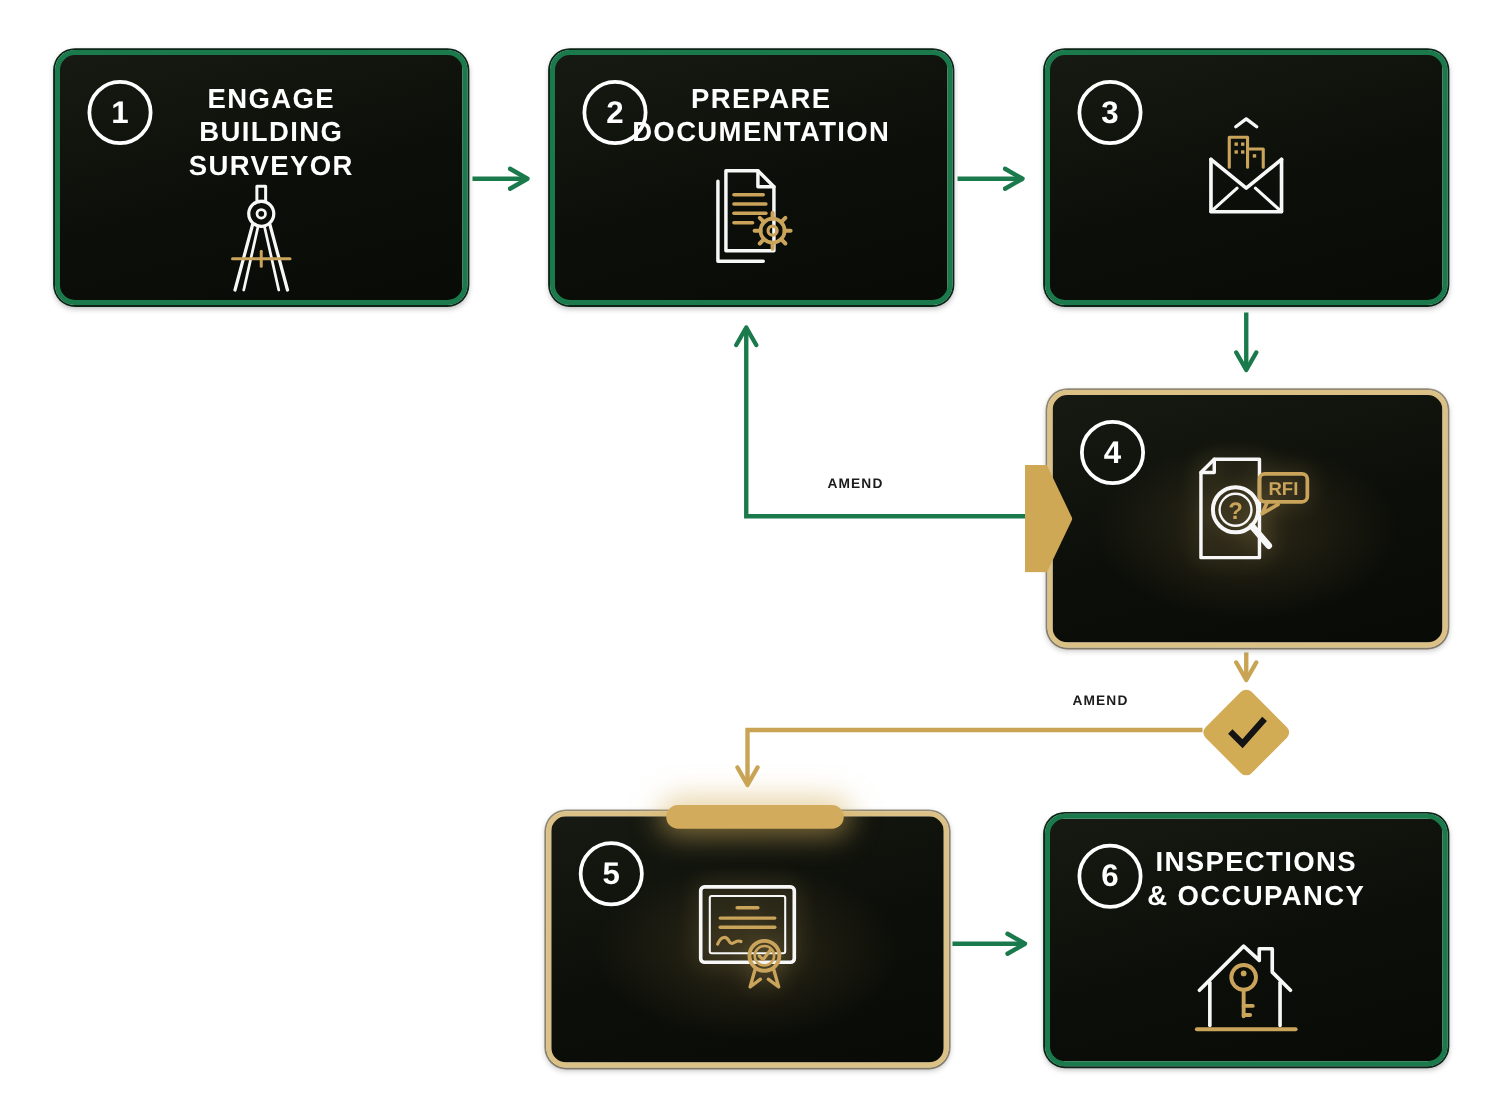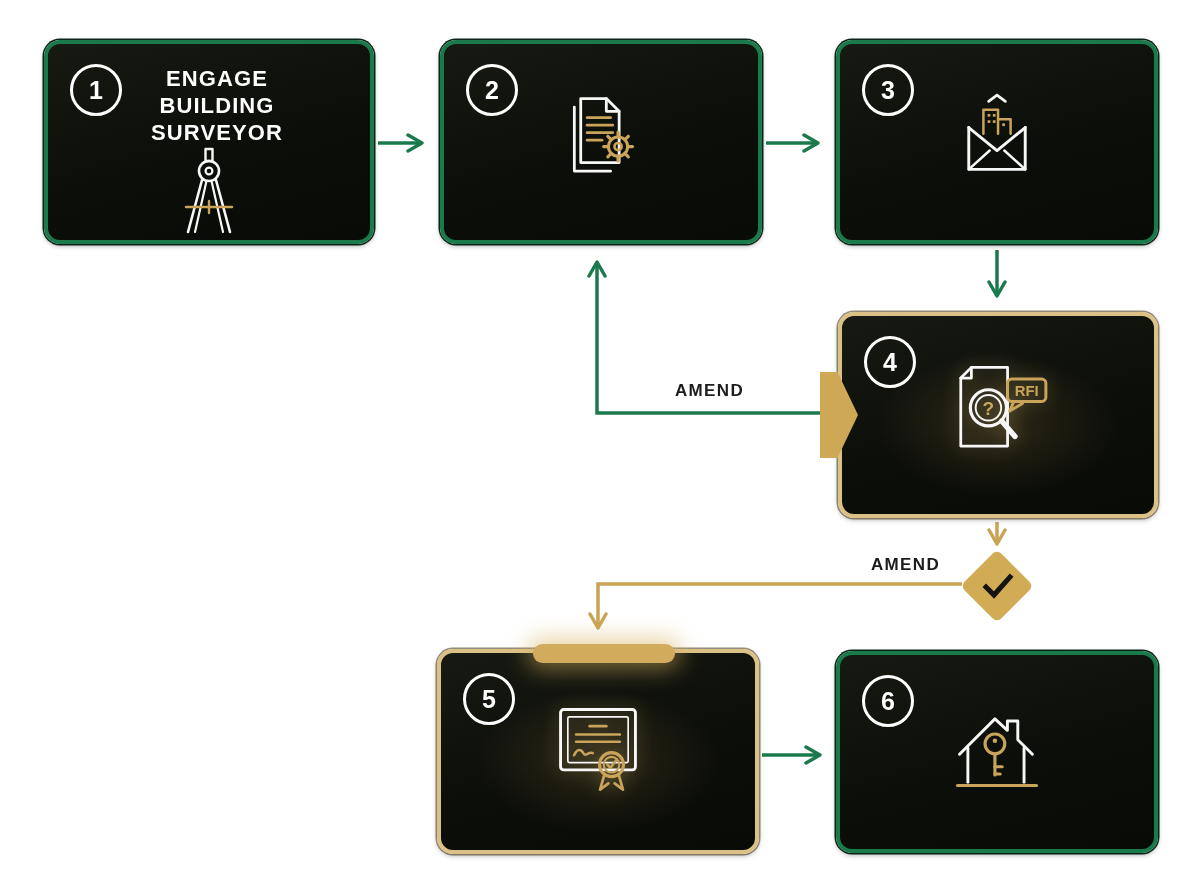--- a/index.html
+++ b/index.html
@@ -38,22 +38,22 @@
            display:flex;align-items:center;justify-content:center;}
   .diamond svg{transform:rotate(-45deg);}
 
   
   .side-tab{position:absolute;left:820px;top:372px;width:38px;height:86px;background:#cfa855;z-index:2;
             clip-path:polygon(0 0,46% 0,100% 50%,46% 100%,0 100%);}
   .top-tab{position:absolute;left:533px;top:644px;width:142px;height:19px;background:#d2ab5c;
            border-radius:10px;z-index:2;box-shadow:0 0 22px 6px rgba(213,176,95,.55);}
 
   
-  .amend{position:absolute;z-index:2;color:#1c1c1c;font-size:17px;font-weight:700;
-         letter-spacing:.08em;text-align:center;width:95px;}
+  .amend{position:absolute;z-index:2;color:#1c1c1c;font-size:11px;font-weight:700;
+         letter-spacing:.08em;width:95px;}
   .amend.a1{left:662px;top:381px;}
   .amend.a2{left:858px;top:555px;}
 
   
   .iw{stroke:#f7f7f7;fill:none;stroke-linecap:round;stroke-linejoin:round;}
   .ig{stroke:#c9a45a;fill:none;stroke-linecap:round;stroke-linejoin:round;}
 </style>
 </head>
 <body>
 
@@ -96,20 +96,22 @@
         <path class="ig" d="M17,61 H63" stroke-width="2.4"></path>
         <path class="ig" d="M40,55 V67" stroke-width="2.4"></path>
       </svg>
     </div>
   </div>
 
   <div class="card green b2">
     <div class="num-circle">
       <span>2</span>
     </div>
+    <div class="card-title">PREPARE
+DOCUMENTATION</div>
     <div class="card-icon">
       <svg width="96" height="96" viewBox="0 0 90 90">
         <path class="iw" d="M20,16 V76 H54" stroke-width="2.6"></path>
         <path class="iw" d="M26,8 H50 L62,20 V68 H26 Z" stroke-width="2.6"></path>
         <path class="iw" d="M50,8 V20 H62" stroke-width="2.6"></path>
         <path class="ig" d="M32,26 H54" stroke-width="2.6"></path>
         <path class="ig" d="M32,33 H56" stroke-width="2.6"></path>
         <path class="ig" d="M32,40 H56" stroke-width="2.6"></path>
         <path class="ig" d="M32,47 H46" stroke-width="2.6"></path>
         <g transform="translate(61,53)">
@@ -191,20 +193,22 @@
         <path class="ig" d="M56,71 L52,85 L60,79" stroke-width="2.6"></path>
         <path class="ig" d="M70,71 L74,85 L66,79" stroke-width="2.6"></path>
       </svg>
     </div>
   </div>
 
   <div class="card green b6">
     <div class="num-circle">
       <span>6</span>
     </div>
+    <div class="card-title">INSPECTIONS
+&amp; OCCUPANCY</div>
     <div class="card-icon">
       <svg width="104" height="92" viewBox="0 0 100 88">
         <path class="iw" d="M14,50 L48,16 L60,27 L60,18 H70 V36 L84,50" stroke-width="2.8"></path>
         <path class="iw" d="M22,44 V77" stroke-width="2.8"></path>
         <path class="iw" d="M76,44 V77" stroke-width="2.8"></path>
         <path class="ig" d="M12,80 H88" stroke-width="3"></path>
         <circle class="ig" cx="48" cy="40" r="9.5" stroke-width="3"></circle>
         <circle cx="48" cy="37" r="2.2" fill="#c9a45a" stroke="none"></circle>
         <path class="ig" d="M48,50 V70" stroke-width="3"></path>
         <path class="ig" d="M48,62 H55" stroke-width="3"></path>

